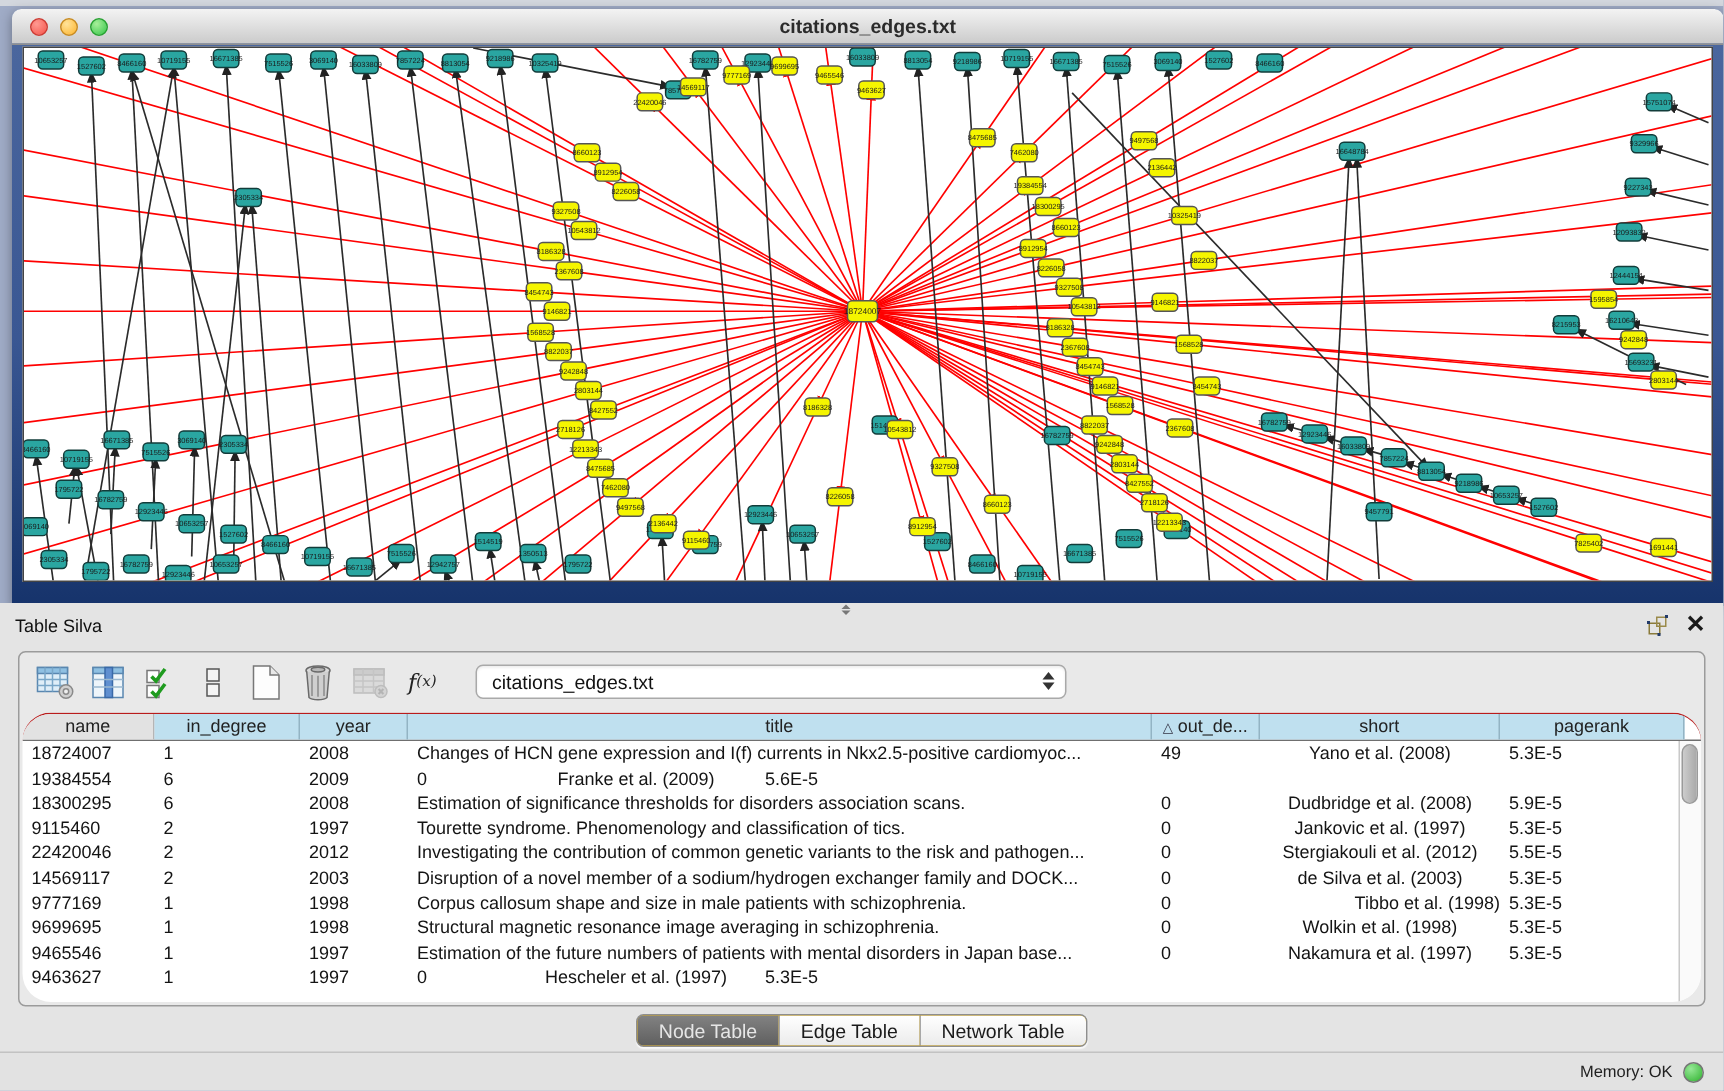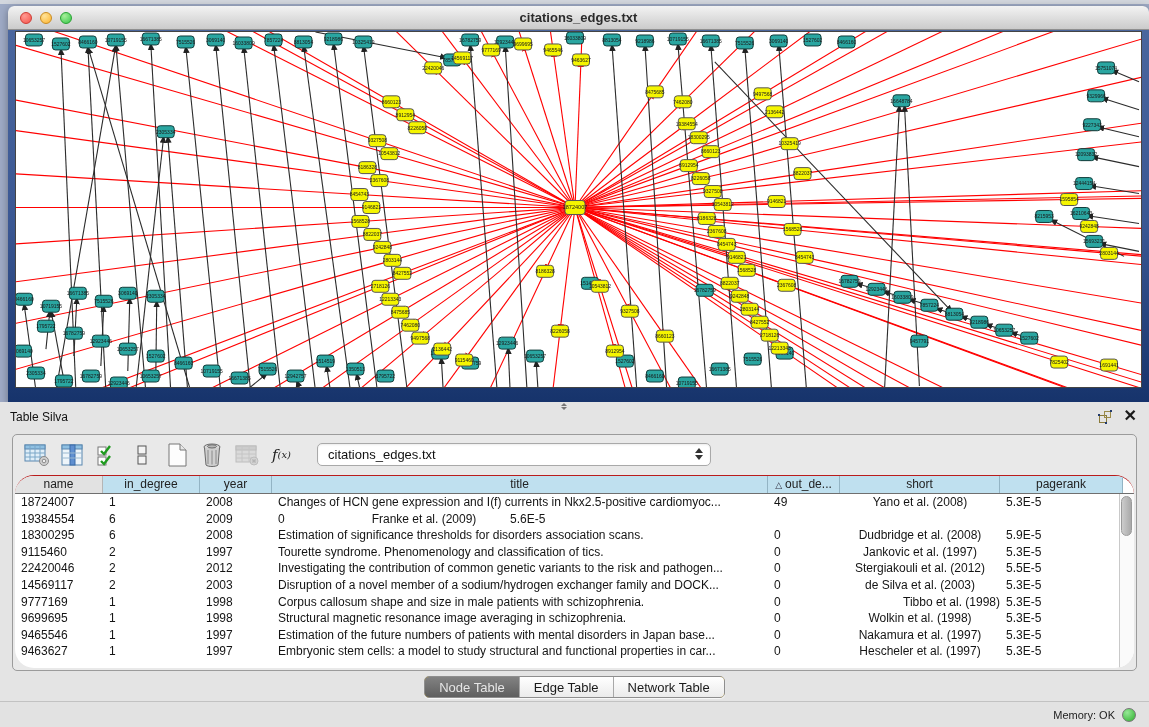--- a/index.html
+++ b/index.html
@@ -763,21 +763,20 @@
             <div class="tcell" style="width: 72px;">1997</div>
             <div class="tcell" style="width: 496px;">Estimation of the future numbers of patients with mental disorders in Japan base...</div>
             <div class="tcell" style="width: 72px;">0</div>
             <div class="tcell center" style="width: 160px;">Nakamura et al. (1997)</div>
             <div class="tcell" style="width: 123px;">5.3E-5</div>
           </div>
           <div class="trow">
             <div class="tcell" style="width: 88px;">9463627</div>
             <div class="tcell" style="width: 97px;">1</div>
             <div class="tcell" style="width: 72px;">1997</div>
-            <div class="tcell" style="width: 496px;">Embryonic stem cells: a model to study structural and functional properties in car...</div>
             <div class="tcell" style="width: 72px;">0</div>
             <div class="tcell center" style="width: 160px;">Hescheler et al. (1997)</div>
             <div class="tcell" style="width: 123px;">5.3E-5</div>
           </div>
         </div>
       <div class="vscroll">
         <div class="vthumb"></div>
       </div>
     </div>
   </div>

